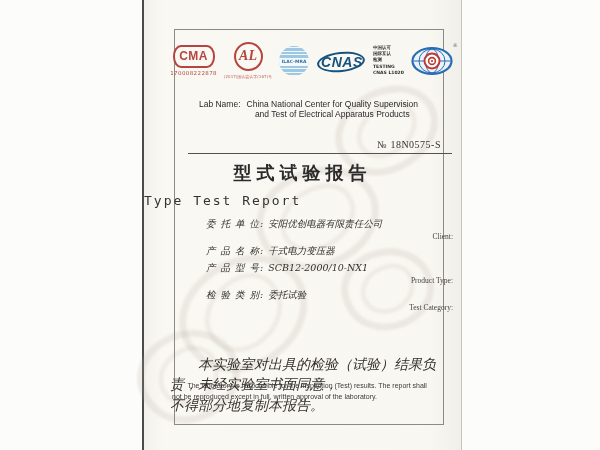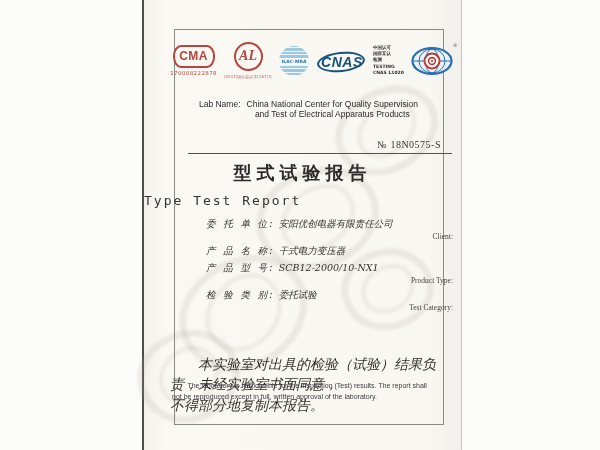--- a/index.html
+++ b/index.html
@@ -87,21 +87,21 @@
   .title-en {
     position:absolute; top:193px; left:0; right:0; text-align:left; z-index:2;
     font-family:"DejaVu Sans Mono",monospace; font-size:13px; letter-spacing:2px; color:#333;
   }
   
   .fields { position:absolute; top:218px; left:62px; right:8px; z-index:2; }
   .field-row { margin-bottom:3px; }
   .field-cn {
     font-family:"DejaVu Serif",serif; font-style:italic; font-size:9.5px; color:#33302c; height:14px;
   }
-  .field-cn .f-label { letter-spacing:1px; margin-right:4px;font-family:Liberation Mono, monospace; }
+  .field-cn .f-label { letter-spacing:1px; margin-right:4px; }
   .field-en { font-family:"Liberation Serif",serif; font-size:7.5px; color:#46433f; height:10px;text-align:right; }
   .field-row:nth-child(1) .field-en { padding-left:14px; }
   
   .notes-cn {
     position:absolute; top:354px; left:26px; right:20px; z-index:2;
     font-family:"DejaVu Serif",serif; font-style:italic; font-size:14px; color:#33302c; line-height:1.45;
   }
   .notes-cn .line1 { display:block; text-indent:2em; }
   .notes-cn .line2 { display:block; }
   .notes-en {

